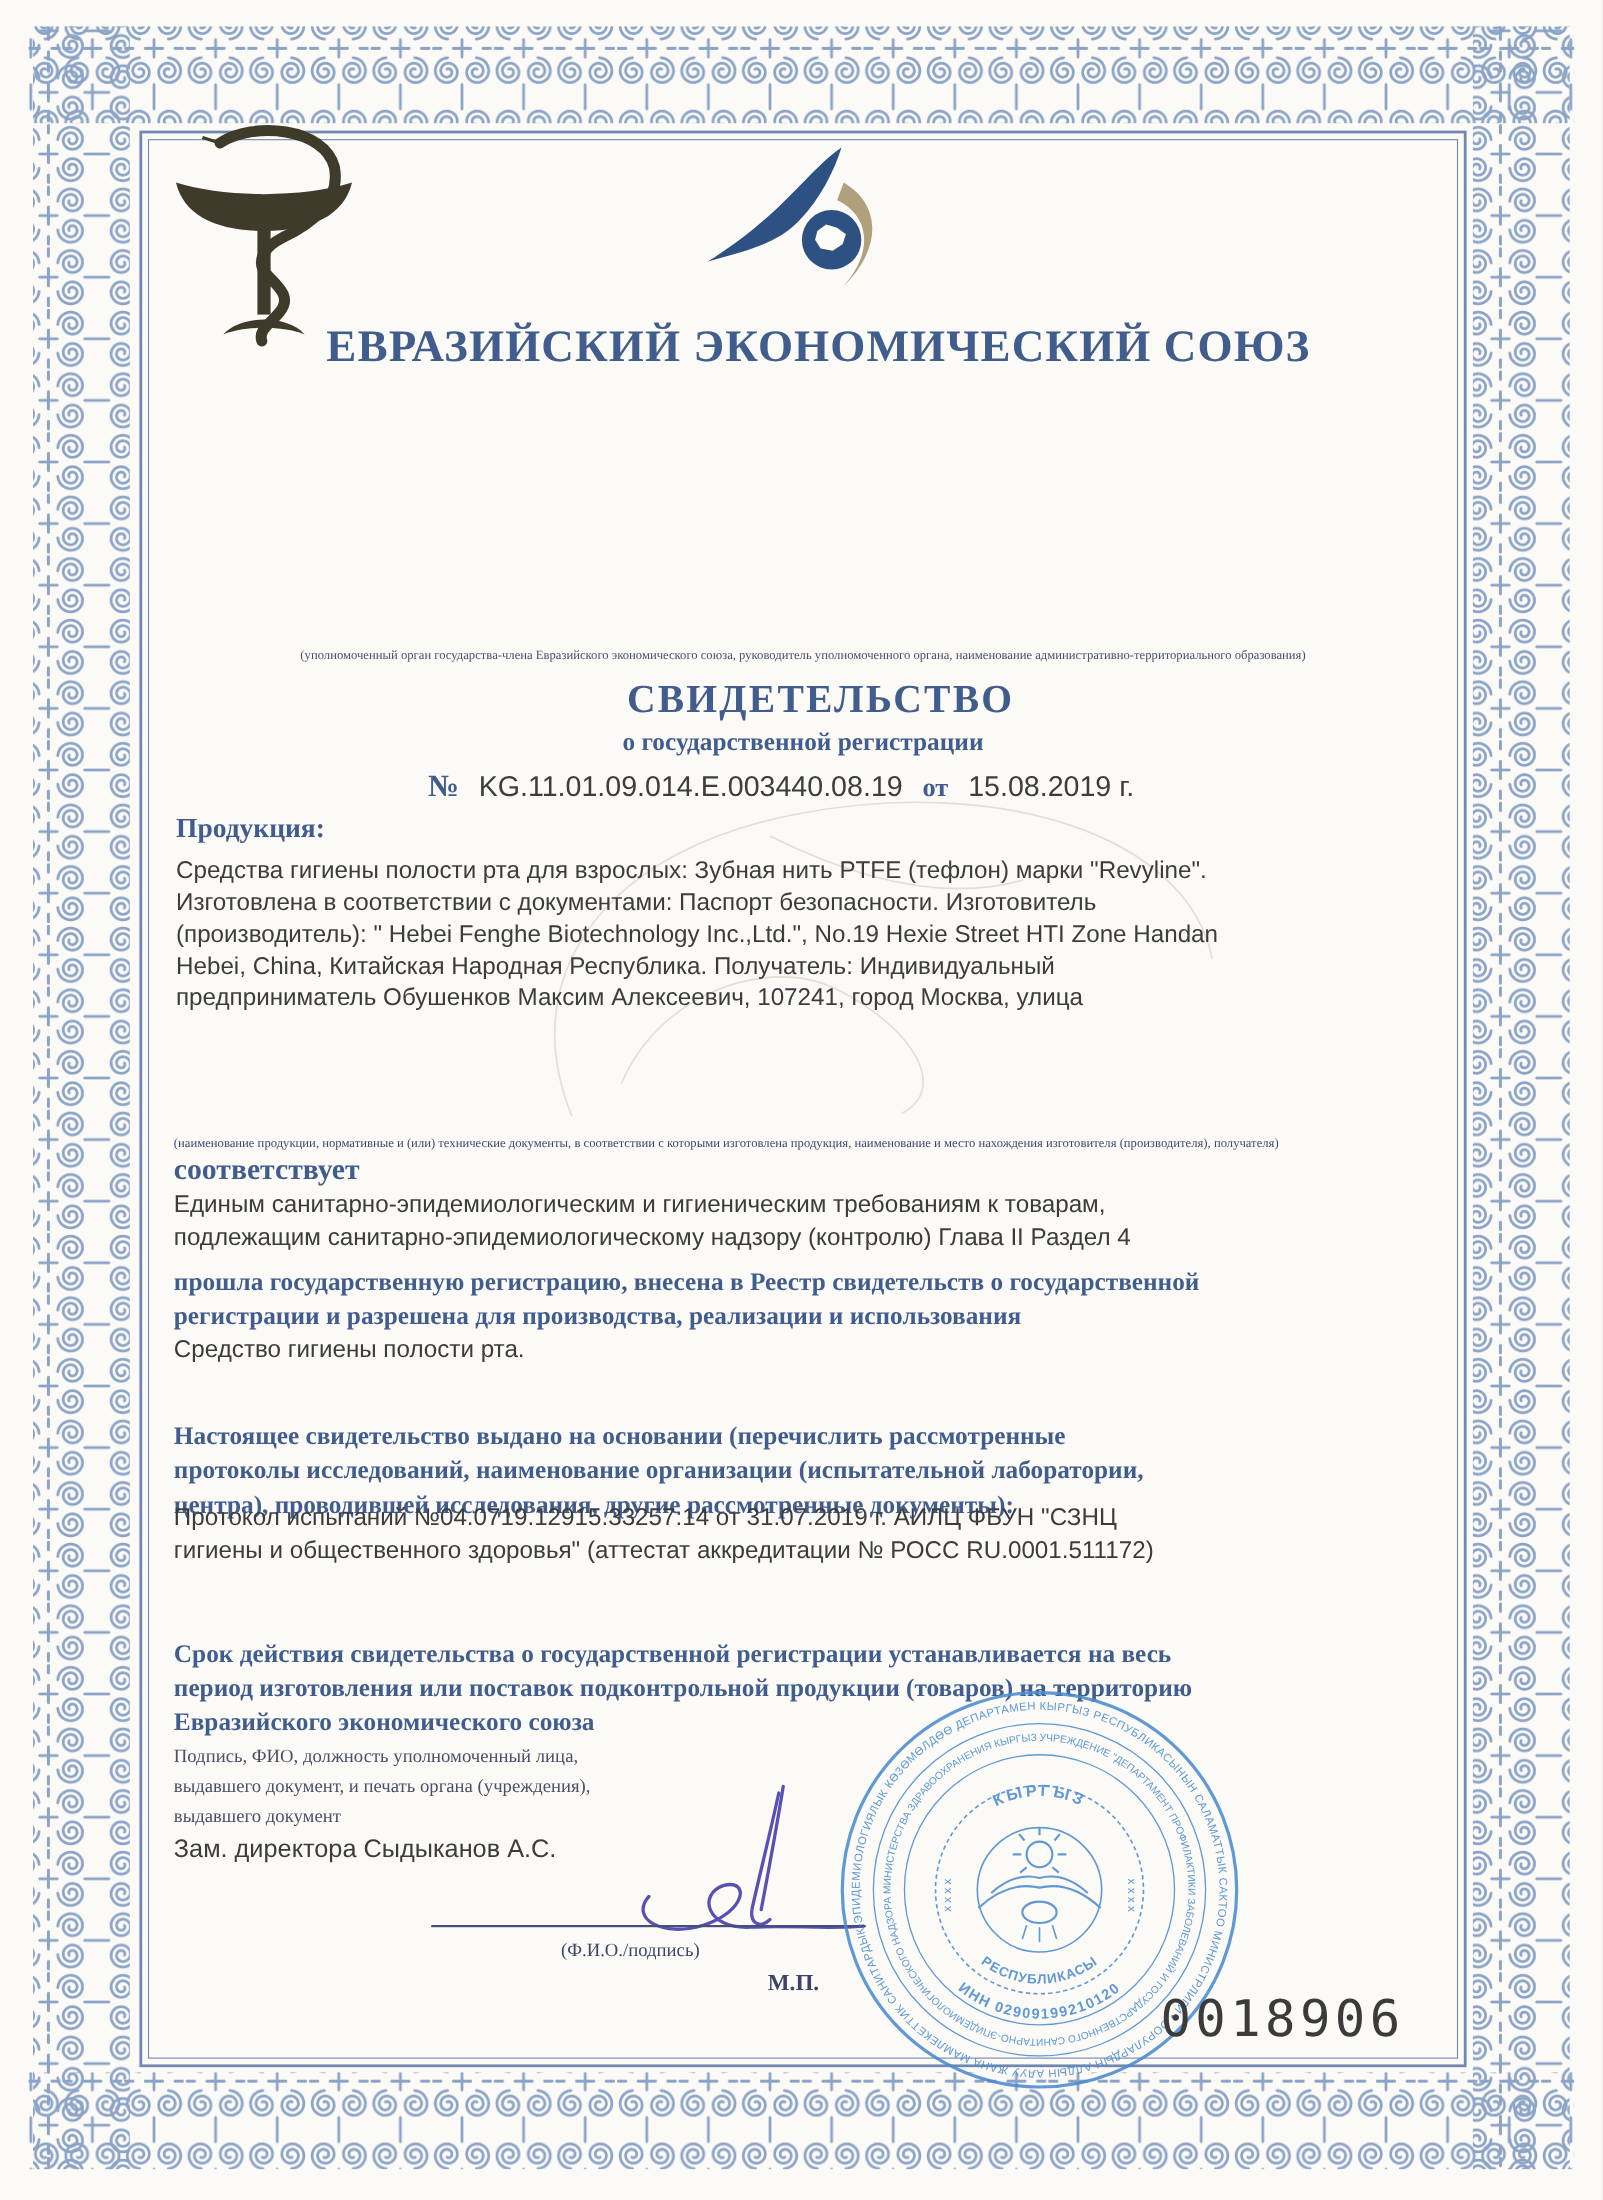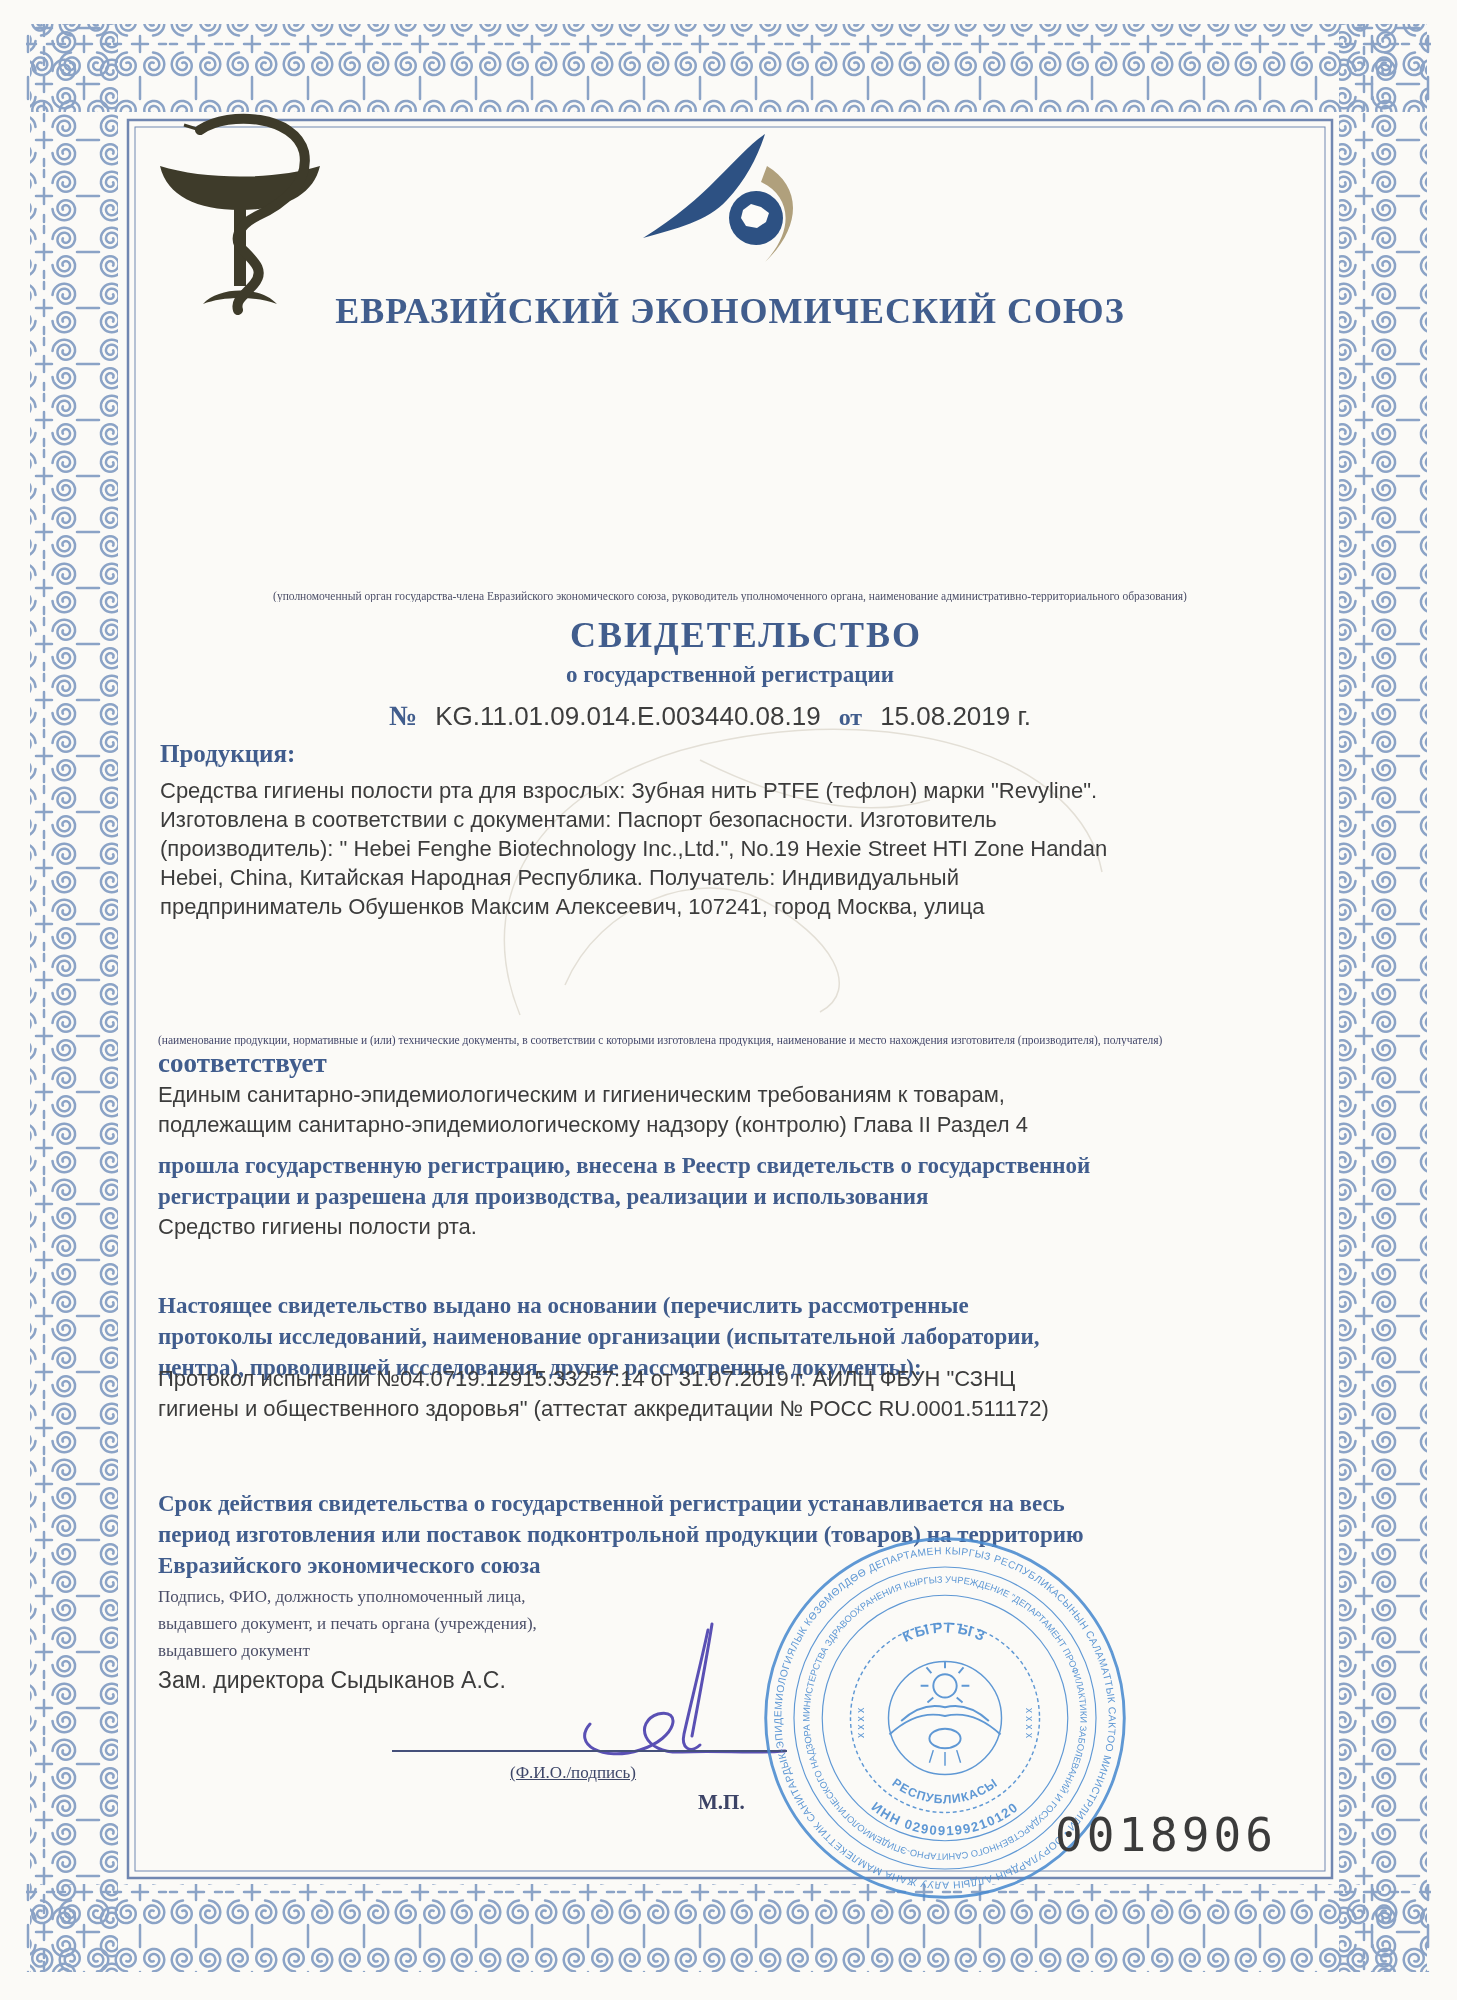--- a/index.html
+++ b/index.html
@@ -2,34 +2,34 @@
 <html><head>
 <meta charset="utf-8">
 <style>
   html,body{margin:0;padding:0;background:#e8e6e2;}
   .page{position:relative;width:1457px;height:2000px;background:#fbfaf7;overflow:hidden;
         font-family:"Liberation Sans","DejaVu Sans",sans-serif;}
   .abs{position:absolute;}
   .center{text-align:center;}
   .serifblue{font-family:"Liberation Serif","DejaVu Serif",serif;font-weight:bold;color:#415d8d;}
   .smallnote{font-family:"Liberation Serif","DejaVu Serif",serif;color:#4c4f68;}
-  .union-title{font-size:36px;letter-spacing:1px;}
+  .union-title{font-size:41px;letter-spacing:1px;padding-left:14px;}
   .dept{font-size:22px;color:#353535;line-height:31px;}
   .cert-title{font-size:36px;letter-spacing:2px;}
   .cert-sub{font-size:23px;}
   .numrow{display:flex;align-items:baseline;gap:18px;justify-content:center;width:100%;}
   .numrow .no{font-family:"Liberation Serif","DejaVu Serif",serif;font-weight:bold;color:#415d8d;font-size:28px;}
   .numrow .num{font-size:26px;color:#3d3d3d;}
   .numrow .ot{font-family:"Liberation Serif","DejaVu Serif",serif;font-weight:bold;color:#415d8d;font-size:24px;}
   .body22{font-size:22px;line-height:29px;color:#3c3c3c;}
   .bluepar{font-size:23px;line-height:31px;}
   .signote{font-size:17px;line-height:27px;}
   .serial{font-family:"DejaVu Sans Mono",monospace;font-size:46px;letter-spacing:4px;color:#3b3b3b;}
   .mp{font-family:"Liberation Serif","DejaVu Serif",serif;font-weight:bold;font-size:21px;color:#3c4366;}
-  .caption{font-family:"Liberation Serif","DejaVu Serif",serif;font-size:17px;color:#3d4668;text-decoration:underline;}
+  .caption{font-family:"Liberation Serif","DejaVu Serif",serif;font-size:17px;color:#3d4668;}
   .sigline{height:2px;background:#45507a;}
 </style>
 </head>
 <body>
 
 <div class="page">
 
   <svg class="abs" style="left:0;top:0" width="1457" height="2000">
     <defs>
       <pattern id="ornH" width="56" height="88" patternUnits="userSpaceOnUse">

